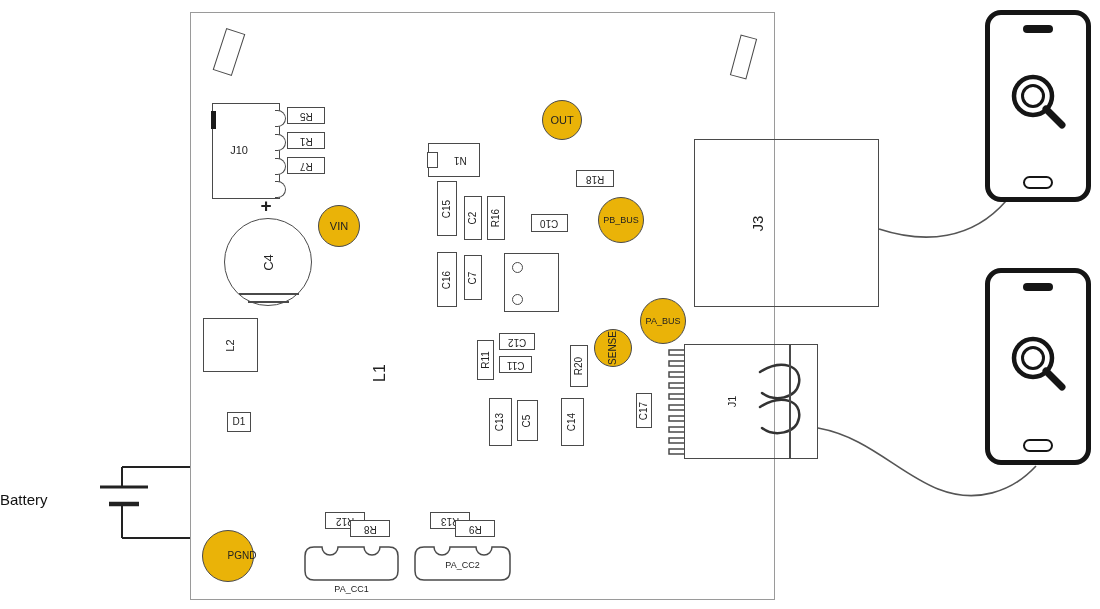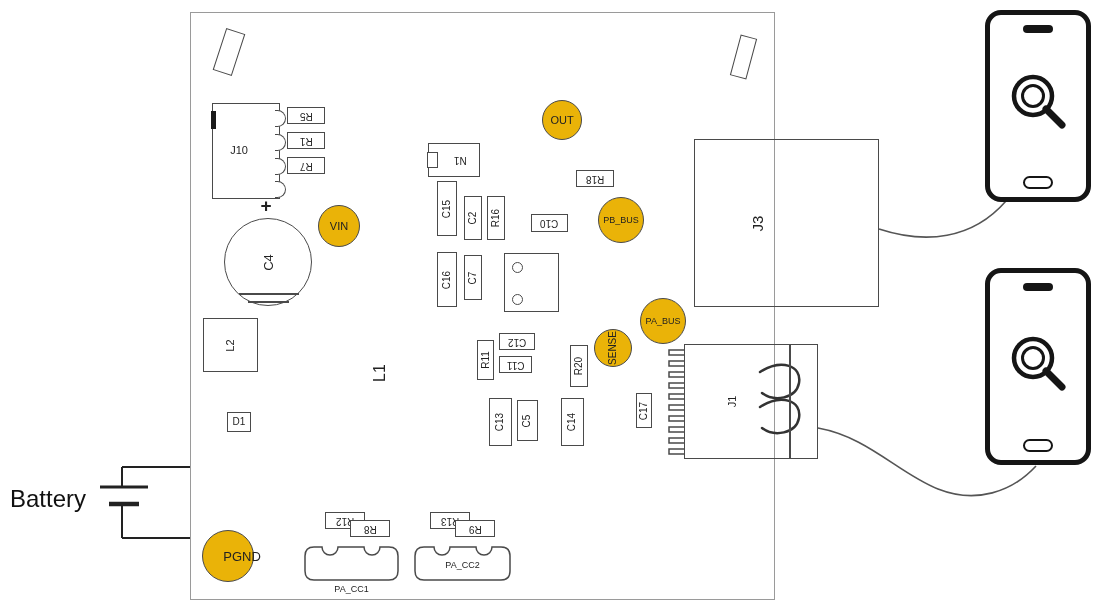--- a/index.html
+++ b/index.html
@@ -41,22 +41,22 @@
   
   .fid{position:absolute;z-index:3;border:1.5px solid #4a4a4a;background:#fff;}
 
   
   #components{position:absolute;left:0;top:0;width:1100px;height:609px;z-index:4;}
   .comp{position:absolute;display:flex;align-items:center;justify-content:center;}
   .comp.rect{border:1.5px solid #4a4a4a;background:#fff;}
   .comp.circle{border:1.5px solid #4a4a4a;background:#eab308;border-radius:50%;}
 
   
-  .battery-label{position:absolute;left:10px;top:486px;width:92px;height:26px;z-index:4;
-                 display:flex;align-items:center;font-size:24px;color:#111;}
+  .battery-label{position:absolute;left:0;top:486px;width:92px;height:26px;z-index:4;
+                 display:flex;align-items:center;font-size:15px;color:#111;}
 
   
   .phone{position:absolute;left:985px;width:106px;border:5px solid #151515;
          border-radius:16px;background:#fff;z-index:5;}
   .phone .speaker{position:absolute;left:50%;transform:translateX(-50%);top:10px;
                   width:30px;height:8px;background:#151515;border-radius:4px;}
   .phone .home{position:absolute;left:50%;transform:translateX(-50%);bottom:8px;
                width:30px;height:13px;border:2.5px solid #151515;border-radius:8px;background:#fff;}
   .phone svg{position:absolute;left:15px;}
 
@@ -229,21 +229,21 @@
       <div class="comp circle" style="left: 598px; top: 197px; width: 46px; height: 46px;">
         <span class="lbl" style="font-size: 9px;">PB_BUS</span>
       </div>
       <div class="comp circle" style="left: 640px; top: 298px; width: 46px; height: 46px;">
         <span class="lbl" style="font-size: 9px;">PA_BUS</span>
       </div>
       <div class="comp circle" style="left: 594px; top: 329px; width: 38px; height: 38px;">
         <span class="lbl" style="font-size: 10px; transform: rotate(-90deg);">SENSE</span>
       </div>
       <div class="comp circle" style="left: 202px; top: 530px; width: 52px; height: 52px;">
-        <span class="lbl" style="font-size: 13px; padding-left: 28px;">PGND</span>
+        <span class="lbl" style="font-size: 10px; padding-left: 28px;">PGND</span>
       </div>
       <div class="comp text" style="left: 362px; top: 356px; width: 36px; height: 34px;">
         <span class="lbl" style="font-size: 16px; transform: rotate(-90deg);">L1</span>
       </div>
     </div>
 
   <div class="battery-label">Battery</div>
 
   <div class="phone" style="top:10px;height:192px;">
     <span class="speaker"></span>

